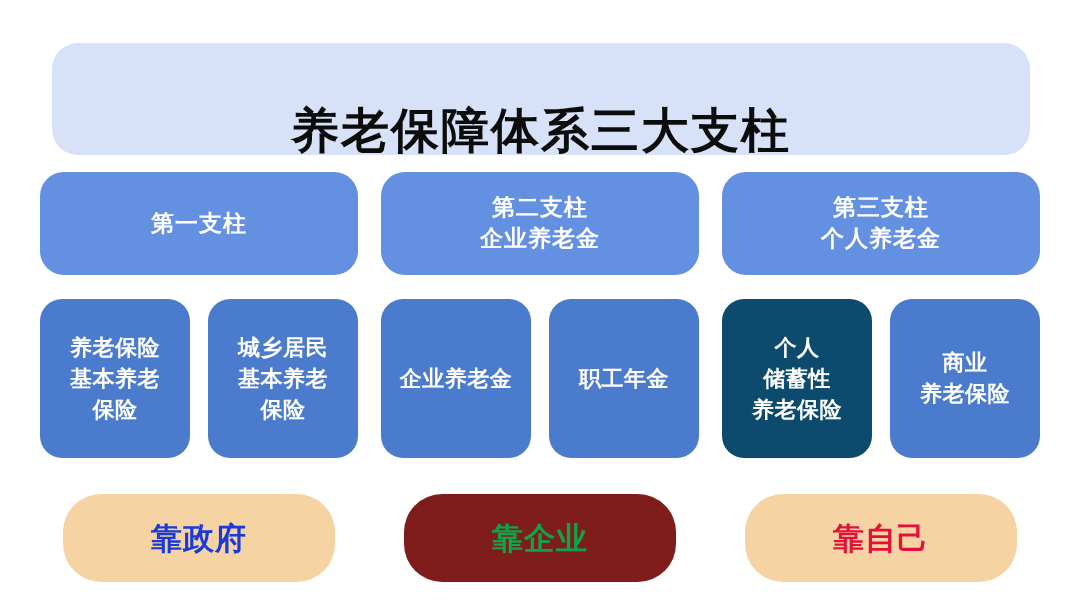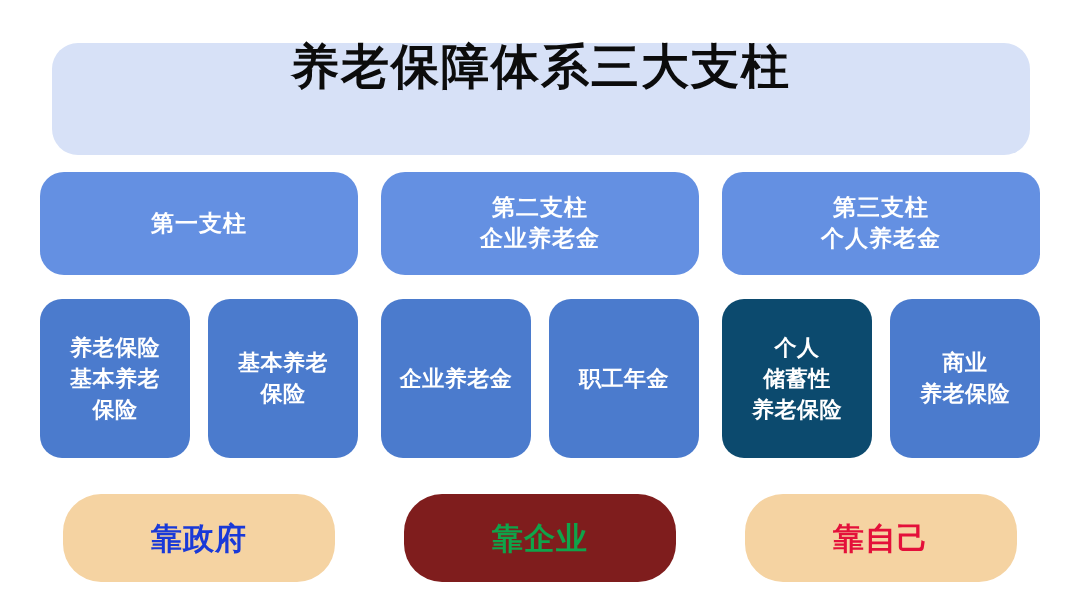--- a/index.html
+++ b/index.html
@@ -24,21 +24,21 @@
   
   .title-band {
     position: absolute;
     left: 52px;
     top: 43px;
     width: 978px;
     height: 112px;
     background: #d7e1f7;
     border-radius: 26px;
     display: flex;
-    align-items: flex-start;
+    align-items: flex-end;
     justify-content: center;
   }
   .title-text {
     font-size: 48px;
     font-weight: 700;
     color: #0c0c0c;
     letter-spacing: 2px;
     line-height: 1;
     white-space: nowrap;
   }
@@ -145,20 +145,21 @@
       <div class="pillar-card" style="background: rgb(100, 144, 226); color: rgb(255, 255, 255);">
         <div class="pillar-line">第一支柱</div>
       </div>
       <div class="sub-row">
         <div class="sub-card" style="background: rgb(75, 123, 205); color: rgb(255, 255, 255);">
           <div class="sub-line">养老保险</div>
           <div class="sub-line">基本养老</div>
           <div class="sub-line">保险</div>
         </div>
         <div class="sub-card" style="background: rgb(75, 123, 205); color: rgb(255, 255, 255);">
+          <div class="sub-line">城乡居民</div>
           <div class="sub-line">基本养老</div>
           <div class="sub-line">保险</div>
         </div>
       </div>
       <div class="pill-wrap">
         <div class="pill" style="background: rgb(245, 211, 162);">
           <div class="pill-text" style="color: rgb(25, 57, 216);">靠政府</div>
         </div>
       </div>
     </div>
@@ -177,21 +178,21 @@
         </div>
       </div>
       <div class="pill-wrap">
         <div class="pill" style="background: #7f1d1d;">
           <div class="pill-text" style="color: rgb(15, 164, 74);">靠企业</div>
         </div>
       </div>
     </div>
 
     <div class="column">
-      <div class="pillar-card" style="background: rgb(100, 144, 226); color: rgb(255, 255, 255); border-radius: 21px;">
+      <div class="pillar-card" style="background: rgb(100, 144, 226); color: rgb(255, 255, 255);">
         <div class="pillar-line">第三支柱</div>
         <div class="pillar-line">个人养老金</div>
       </div>
       <div class="sub-row">
         <div class="sub-card" style="background: #0c4a6e; color: rgb(255, 255, 255);">
           <div class="sub-line">个人</div>
           <div class="sub-line">储蓄性</div>
           <div class="sub-line">养老保险</div>
         </div>
         <div class="sub-card" style="background: rgb(75, 123, 205); color: #ffffff;">

